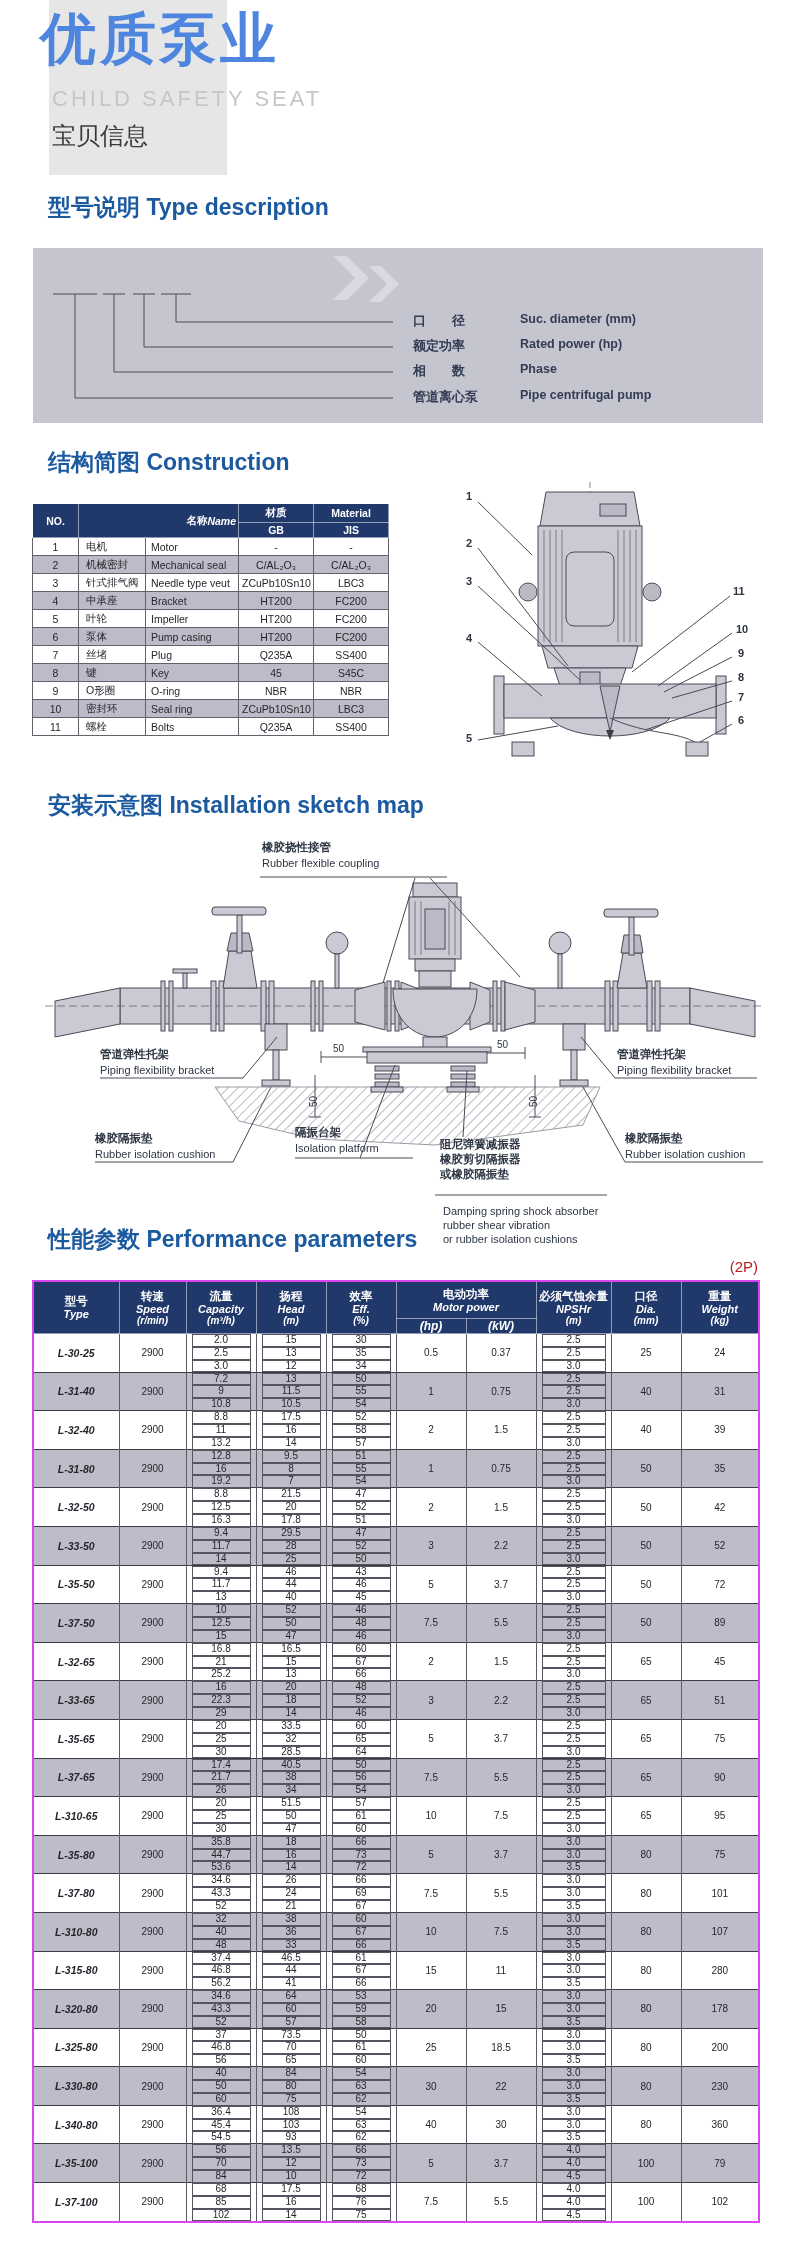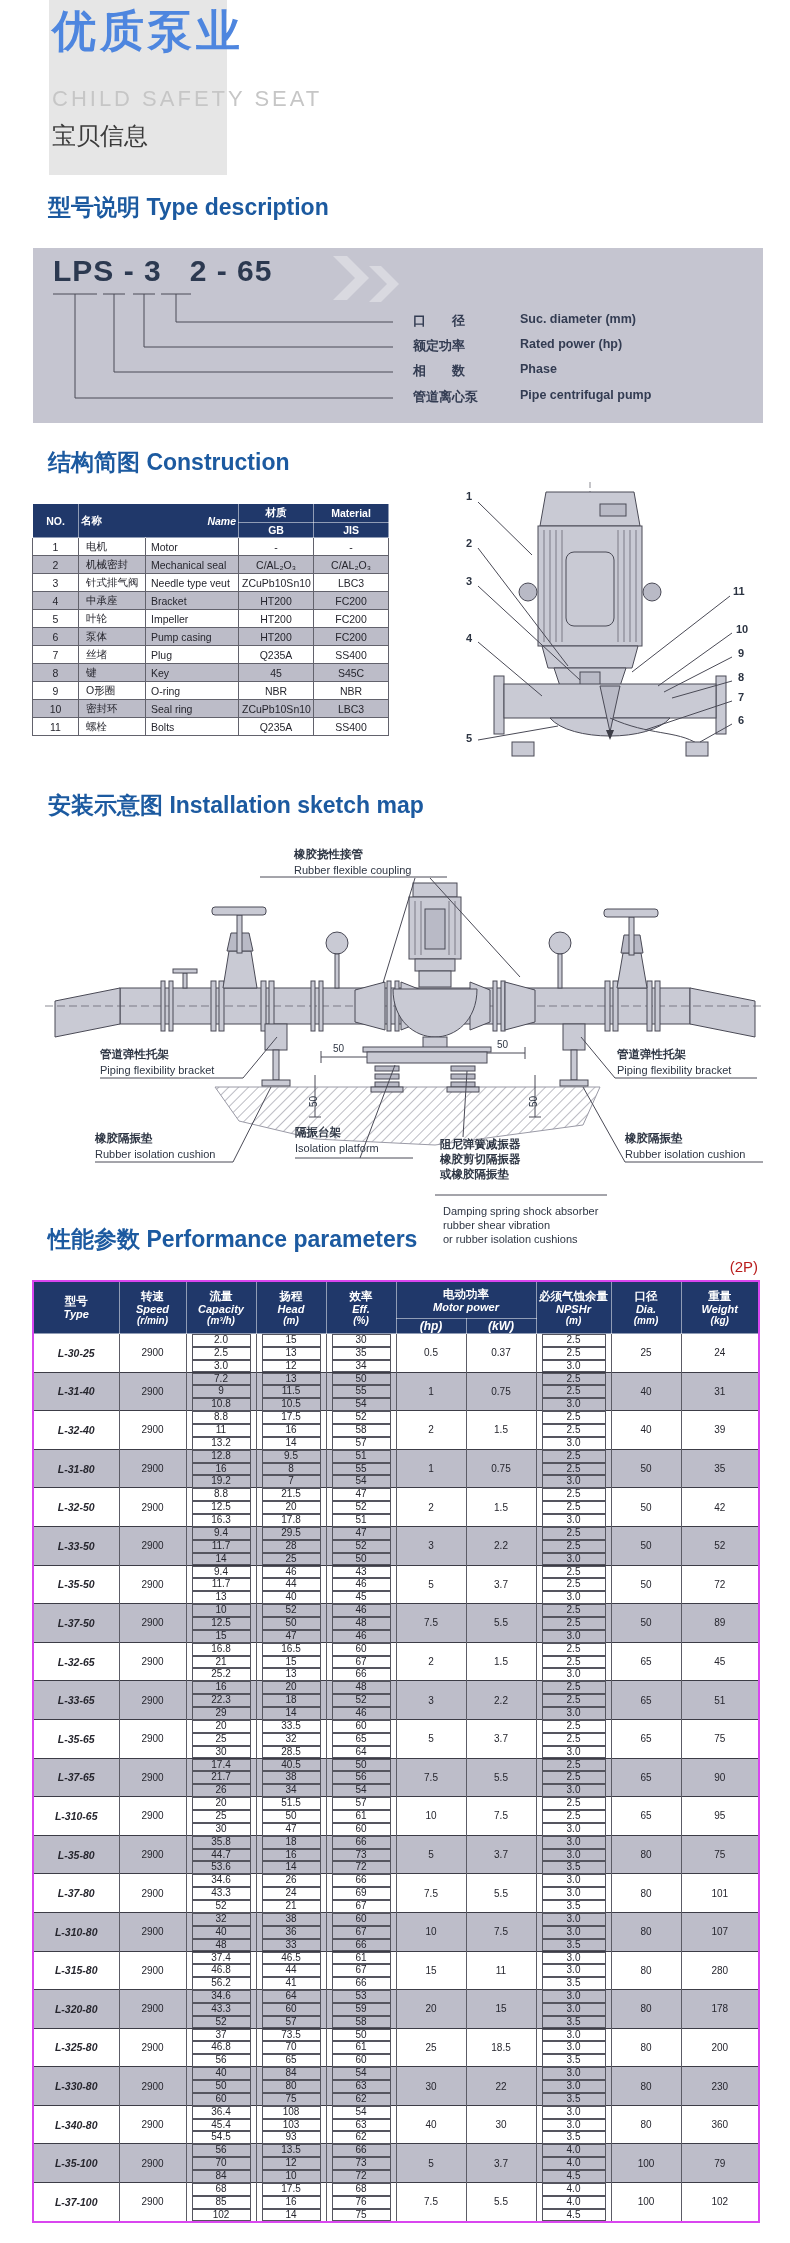--- a/index.html
+++ b/index.html
@@ -1,21 +1,21 @@
 <!DOCTYPE html>
 <html><head>
 <meta charset="utf-8">
 <title>Pump Product Page</title>
 <style>
   html,body{margin:0;padding:0;background:#fff;}
   #page{position:relative;width:790px;height:2243px;background:#fff;overflow:hidden;
         font-family:"Liberation Sans","DejaVu Sans",sans-serif;color:#222;}
   
   .brand-box{position:absolute;left:49px;top:0;width:178px;height:175px;background:#e6e6e6;}
-  .brand-title{position:absolute;left:52px;top:2px;font-size:44px;font-weight:bold;
+  .brand-title{position:absolute;left:40px;top:2px;font-size:56px;font-weight:bold;
                color:#4e86df;letter-spacing:4px;white-space:nowrap;}
   .brand-sub{position:absolute;left:52px;top:86px;font-size:22px;color:#c6c6c6;
              letter-spacing:3px;white-space:nowrap;}
   .brand-tag{position:absolute;left:52px;top:120px;font-size:24px;color:#3a3a3a;}
   
   .sec-h{position:absolute;left:48px;font-size:23px;font-weight:bold;color:#1c5aa0;white-space:nowrap;}
   #h-type{top:192px;} #h-cons{top:447px;} #h-inst{top:790px;} #h-perf{top:1224px;}
   
   .lps-box{position:absolute;left:33px;top:248px;width:730px;height:175px;background:#c5c5d0;}
   .lps-box svg{position:absolute;left:0;top:0;}
@@ -30,21 +30,21 @@
   .cons th{background:#20386a;color:#fff;border:1px solid rgba(255,255,255,.5);
            font-size:10.5px;padding:0 2px;}
   .cons thead .r1 th{height:18px;} .cons thead .r2 th{height:14px;}
   .cons th .it{font-style:italic;}
   .cons td{border:1px solid #62626c;height:17px;text-align:center;color:#26262e;padding:0 3px;
            overflow:hidden;white-space:nowrap;}
   .cons tr.gray td{background:#bcbcc8;}
   .cons td.c-zh{text-align:left;padding-left:7px;}
   .cons td.c-en{text-align:left;padding-left:5px;}
   .cons{border:1.5px solid #2a2a34;}
-  .cons .name-head{display:flex;justify-content:space-between;align-items:center;}
+  .cons .name-head{display:flex;justify-content:flex-end;align-items:center;}
   
   .pump-wrap{position:absolute;left:450px;top:480px;width:320px;height:295px;}
   .callout{position:absolute;font-size:11px;font-weight:bold;color:#2c3442;}
   .inst-wrap{position:absolute;left:15px;top:825px;width:760px;height:432px;}
   .ilabel{position:absolute;font-size:11.5px;color:#2e3644;white-space:nowrap;}
   .ilabel .zh{font-weight:600;display:block;}
   .ilabel .en{display:block;font-size:11px;margin-top:2px;}
   .dim{position:absolute;font-size:10px;color:#2e3644;}
   .dim.vert{transform:rotate(-90deg);transform-origin:left top;}
   
@@ -95,21 +95,20 @@
         <line x1="42" y1="46" x2="42" y2="150"></line>
           <line x1="81" y1="46" x2="81" y2="124"></line>
         <line x1="111" y1="46" x2="111" y2="99"></line>
           <line x1="143" y1="46" x2="143" y2="74"></line>
         <line x1="143" y1="74" x2="360" y2="74"></line>
           <line x1="111" y1="99" x2="360" y2="99"></line>
         <line x1="81" y1="124" x2="360" y2="124"></line>
           <line x1="42" y1="150" x2="360" y2="150"></line>
       </g>
     </svg>
-    <div class="lps-model">LPS - 3   2 - 65</div>
     <div class="lps-row" style="top:64px;">
       <span class="zh">口　　径</span>
       <span class="en">Suc. diameter (mm)</span>
     </div>
     <div class="lps-row" style="top:89px;">
       <span class="zh">额定功率</span>
       <span class="en">Rated power (hp)</span>
     </div>
     <div class="lps-row" style="top:114px;">
       <span class="zh">相　　数</span>
@@ -397,21 +396,21 @@
         <line x1="80" y1="337" x2="218" y2="337"></line>
           <line x1="218" y1="337" x2="256" y2="262"></line>
         <line x1="610" y1="337" x2="748" y2="337"></line>
           <line x1="610" y1="337" x2="568" y2="262"></line>
         <line x1="280" y1="333" x2="398" y2="333"></line>
           <line x1="345" y1="333" x2="380" y2="240"></line>
         <line x1="448" y1="312" x2="452" y2="246"></line>
         <line x1="420" y1="370" x2="592" y2="370"></line>
       </g>
     </svg>
-    <div class="ilabel" style="left:247px;top:22px;margin-left:32px;">
+    <div class="ilabel" style="left:247px;top:15px;">
       <span class="zh">橡胶挠性接管</span>
       <span class="en">Rubber flexible coupling</span>
     </div>
     <div class="ilabel" style="left:85px;top:222px;">
       <span class="zh">管道弹性托架</span>
       <span class="en">Piping flexibility bracket</span>
     </div>
     <div class="ilabel" style="left:602px;top:222px;">
       <span class="zh">管道弹性托架</span>
       <span class="en">Piping flexibility bracket</span>

